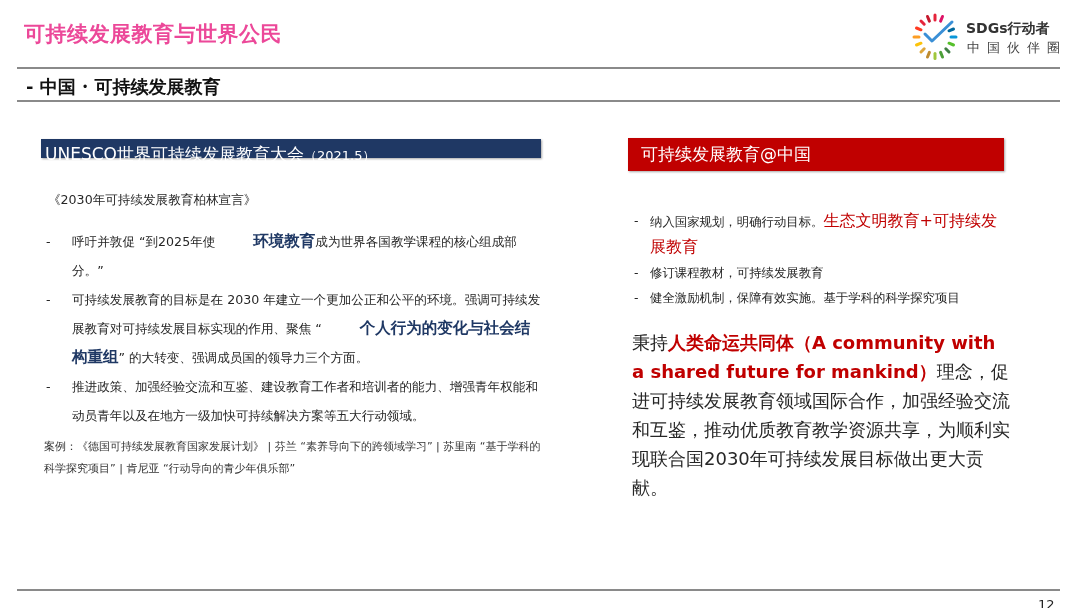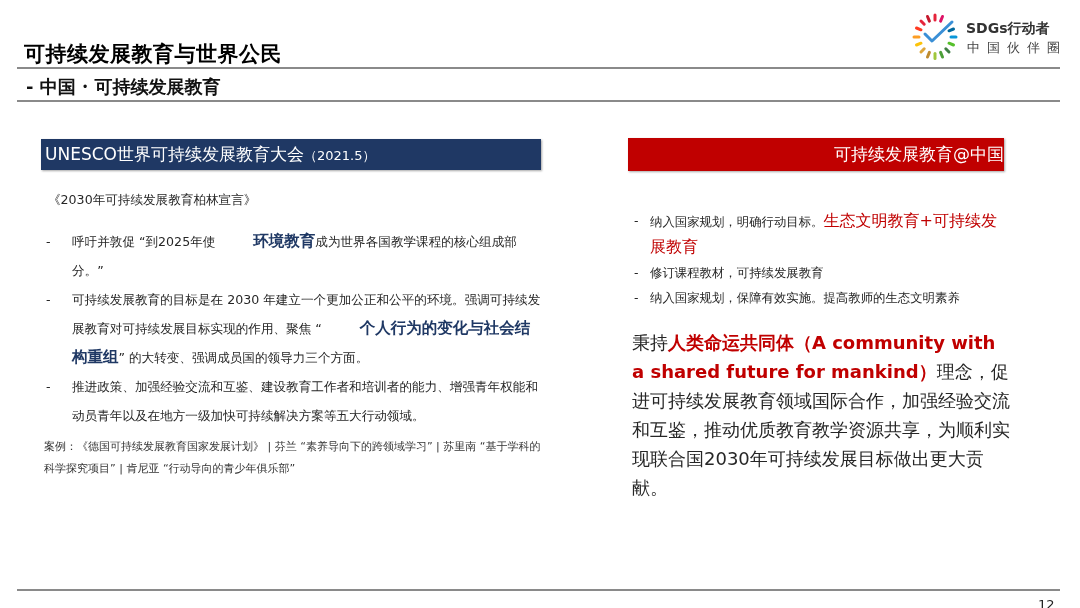--- a/index.html
+++ b/index.html
@@ -3,45 +3,44 @@
   <meta charset="utf-8">
   <style>
     html, body { margin: 0; padding: 0; background: #ffffff; }
     body {
       width: 1080px; height: 608px; position: relative; overflow: hidden;
       font-family: "DejaVu Sans", "Liberation Sans", sans-serif;
       color: #262626;
     }
     .abs { position: absolute; }
     .title {
-      left: 24px; top: 40px; font-size: 21px; font-weight: bold;
-      font-family: Liberation Mono, monospace; color: #000000;
+      left: 24px; top: 20px; font-size: 21px; font-weight: bold;
+      font-family: Liberation Mono, monospace; color: #ec4899;
       letter-spacing: 0.5px;
     }
     .subtitle {
       left: 26px; top: 75px; font-size: 18px; font-weight: bold;
       font-family: "DejaVu Serif", "Liberation Serif", serif; color: #111; text-align: right;
     }
     .hline { left: 17px; width: 1043px; height: 2px; background: #8a8a8a; }
     .logo-text1 { left: 966px; top: 20px; font-size: 14px; font-weight: bold; color: #333; }
     .logo-text2 { left: 967px; top: 39px; font-size: 13px; color: #444; letter-spacing: 7px; }
 
     .box-blue {
-      left: 41px; top: 139px; width: 500px; height: 31px; background: #1f3864;
+      left: 41px; top: 139px; width: 500px; height: 19px; background: #1f3864;
       box-shadow: 1px 1px 2px rgba(0,0,0,0.35);
       color: #fff; font-size: 17px; line-height: 31px; padding-left: 4px; box-sizing: border-box;
       white-space: nowrap;
     }
     .box-blue .small { font-size: 13px; }
     .box-red {
       left: 628px; top: 138px; width: 376px; height: 33px; background: #c00000;
       box-shadow: 1px 1px 2px rgba(0,0,0,0.35);
-      color: #fff; font-size: 17px; line-height: 33px; padding-left: 6px; box-sizing: border-box;
+      color: #fff; font-size: 17px; line-height: 33px; padding-left: 13px; box-sizing: border-box;
       white-space: nowrap;
-      text-align: right;
     }
 
     .left-col { left: 44px; top: 190px; width: 500px; font-size: 12.6px; color: #262626; }
     .decl { margin: 0 0 17px 4px; line-height: 20px; }
     .bullet { position: relative; padding-left: 28px; line-height: 29px; margin-bottom: 0; }
     .bullet .dash { position: absolute; left: 2px; top: 0; }
     .hl-blue { color: #1f3864; font-weight: bold; font-size: 15.5px; padding-left: 38px; }
     .cases { margin-top: 6px; font-size: 11px; line-height: 22px; color: #333; }
 
     .right-col { left: 632px; top: 208px; width: 380px; font-size: 12.4px; color: #262626; }
@@ -115,21 +114,21 @@
   <div class="r-bullet">
     <span class="dash">-</span>
     <span>纳入国家规划，明确行动目标。</span><span class="hl-red-big">生态文明教育+可持续发展教育</span>
   </div>
   <div class="r-bullet">
     <span class="dash">-</span>
     <span>修订课程教材，可持续发展教育</span>
   </div>
   <div class="r-bullet">
     <span class="dash">-</span>
-    <span>纳入国家规划，保障有效实施。提高教师的生态文明素养</span>
+    <span>健全激励机制，保障有效实施。基于学科的科学探究项目</span>
   </div>
 
   <div class="r-para">
     <span>秉持</span><span class="hl-red">人类命运共同体（A community with a  shared future for mankind）</span><span>理念，促进可持续发展教育领域国际合作，加强经验交流和互鉴，推动优质教育教学资源共享，为顺利实现联合国2030年可持续发展目标做出更大贡献。</span>
   </div>
 </div>
 
 <div class="abs page-no">12</div>
 <div class="abs hline" style="top:589px;"></div>
 

